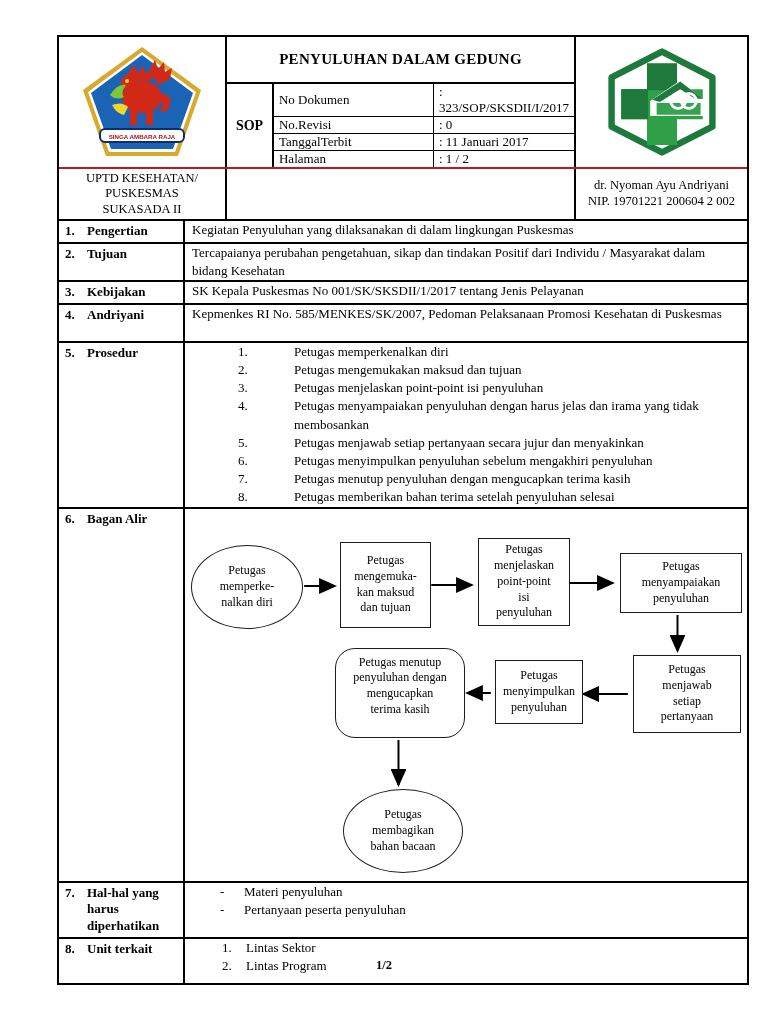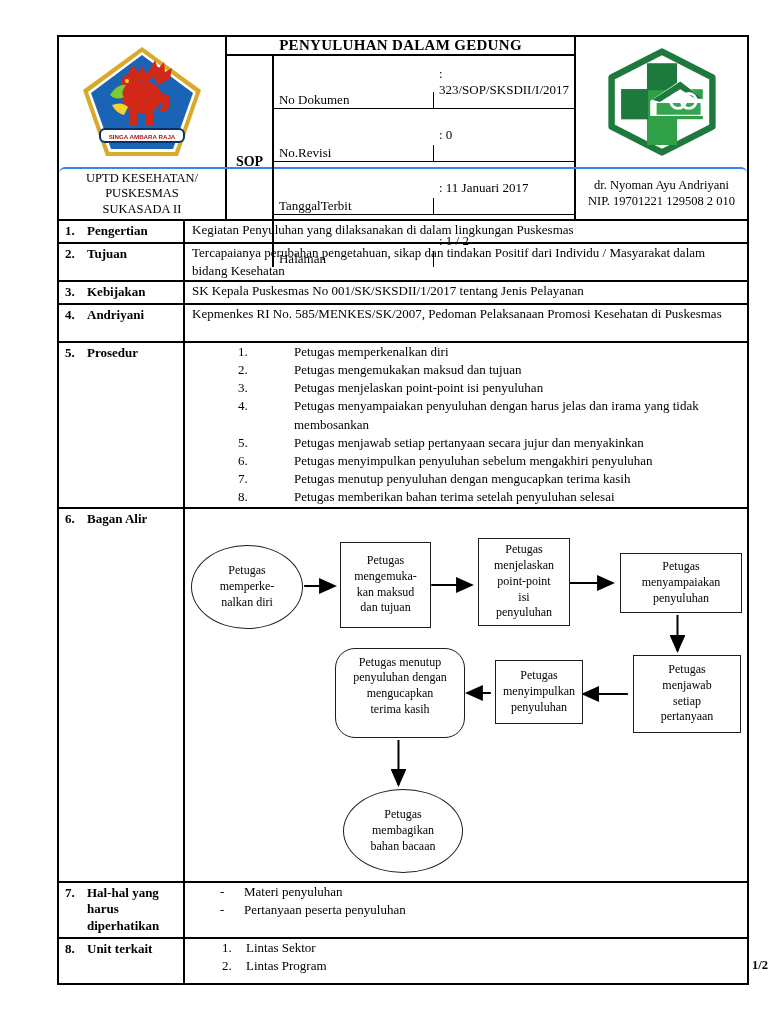--- a/index.html
+++ b/index.html
@@ -12,23 +12,23 @@
   .hc-mid{width:349px;border-right:2px solid #000;display:flex;flex-direction:column;box-sizing:border-box;}
   .hc-right{flex:1;display:flex;align-items:center;justify-content:center;box-sizing:border-box;}
   .title-cell{height:59px;display:flex;align-items:center;justify-content:center;font-weight:bold;
               font-size:15px;letter-spacing:.3px;border-bottom:2px solid #000;text-align:center;}
   .sop-wrap{flex:1;display:flex;}
   .sop-cell{width:55px;border-right:2px solid #000;display:flex;align-items:center;justify-content:center;
             font-weight:bold;font-size:14px;box-sizing:border-box;}
   .meta{flex:1;display:flex;flex-direction:column;}
   .meta-row{flex:1;display:flex;border-bottom:1.5px solid #000;}
   .meta-row:last-child{border-bottom:none;}
-  .meta-label{width:160px;border-right:1.5px solid #000;padding:0 5px;font-size:13px;display:flex;align-items:center;box-sizing:border-box;margin-top:36px;}
+  .meta-label{width:160px;border-right:1.5px solid #000;padding:0 5px;font-size:13px;display:flex;align-items:center;box-sizing:border-box;}
   .meta-value{flex:1;padding:0 5px;font-size:13px;display:flex;align-items:center;}
-  .hrow2{display:flex;min-height:44px;border-top:2px solid #3b82f6;border-radius:6px;}
+  .hrow2{display:flex;min-height:44px;border-top:2px solid #b91c1c;}
   .h2-left{width:168px;border-right:2px solid #000;display:flex;align-items:center;justify-content:center;
            text-align:center;font-size:12.5px;line-height:1.22;white-space:pre-line;box-sizing:border-box;padding:2px;}
   .h2-mid{width:349px;border-right:2px solid #000;box-sizing:border-box;}
   .h2-right{flex:1;display:flex;flex-direction:column;align-items:center;justify-content:center;
             font-size:12.5px;line-height:1.25;text-align:center;padding:2px 12px;}
   
   .brow{display:flex;border-top:2px solid #000;}
   .b-left{width:126px;border-right:2px solid #000;display:flex;align-items:flex-start;
           padding:2px 2px 2px 6px;font-weight:bold;font-size:13px;line-height:1.3;box-sizing:border-box;}
   .b-num{width:22px;flex:none;}
@@ -42,21 +42,21 @@
   .dash-n{margin-left:28px;width:24px;flex:none;}
   .unit-n{margin-left:30px;width:24px;flex:none;}
   
   .flow-cell{flex:1;position:relative;padding:0;box-sizing:border-box;}
   .fnode{position:absolute;border:1.5px solid #1c1c1c;background:#fff;display:flex;align-items:center;
          justify-content:center;text-align:center;font-size:12px;line-height:1.32;white-space:pre-line;box-sizing:border-box;}
   .fellipse{border-radius:50%;}
   .ftop{align-items:flex-start;padding-top:6px;border-radius:20px;}
   .arrows{position:absolute;left:0;top:0;width:100%;height:100%;}
   
-  .footer{position:absolute;left:0;right:0;top:958px;text-align:right;font-weight:bold;font-size:12.5px;}
+  .footer{position:absolute;left:0;right:0;top:958px;text-align:center;font-weight:bold;font-size:12.5px;}
 </style>
 </head>
 <body>
 
 <div class="page">
   <div class="doc">
 
     <div class="hrow1">
       <div class="hc-left">
         <svg width="124" height="114" viewBox="0 0 124 114">
@@ -118,21 +118,21 @@
       </div>
     </div>
 
     <div class="hrow2">
       <div class="h2-left">UPTD KESEHATAN/
 PUSKESMAS
 SUKASADA II</div>
       <div class="h2-mid"></div>
       <div class="h2-right">
         <div>dr. Nyoman Ayu Andriyani</div>
-        <div>NIP. 19701221 129508 2 010</div>
+        <div>NIP. 19701221 200604 2 002</div>
       </div>
     </div>
 
     <div class="brow r1">
       <div class="b-left">
         <span class="b-num">1.</span>
         <span class="b-label">Pengertian</span>
       </div>
       <div class="b-content">Kegiatan Penyuluhan yang dilaksanakan di dalam  lingkungan Puskesmas</div>
     </div>

